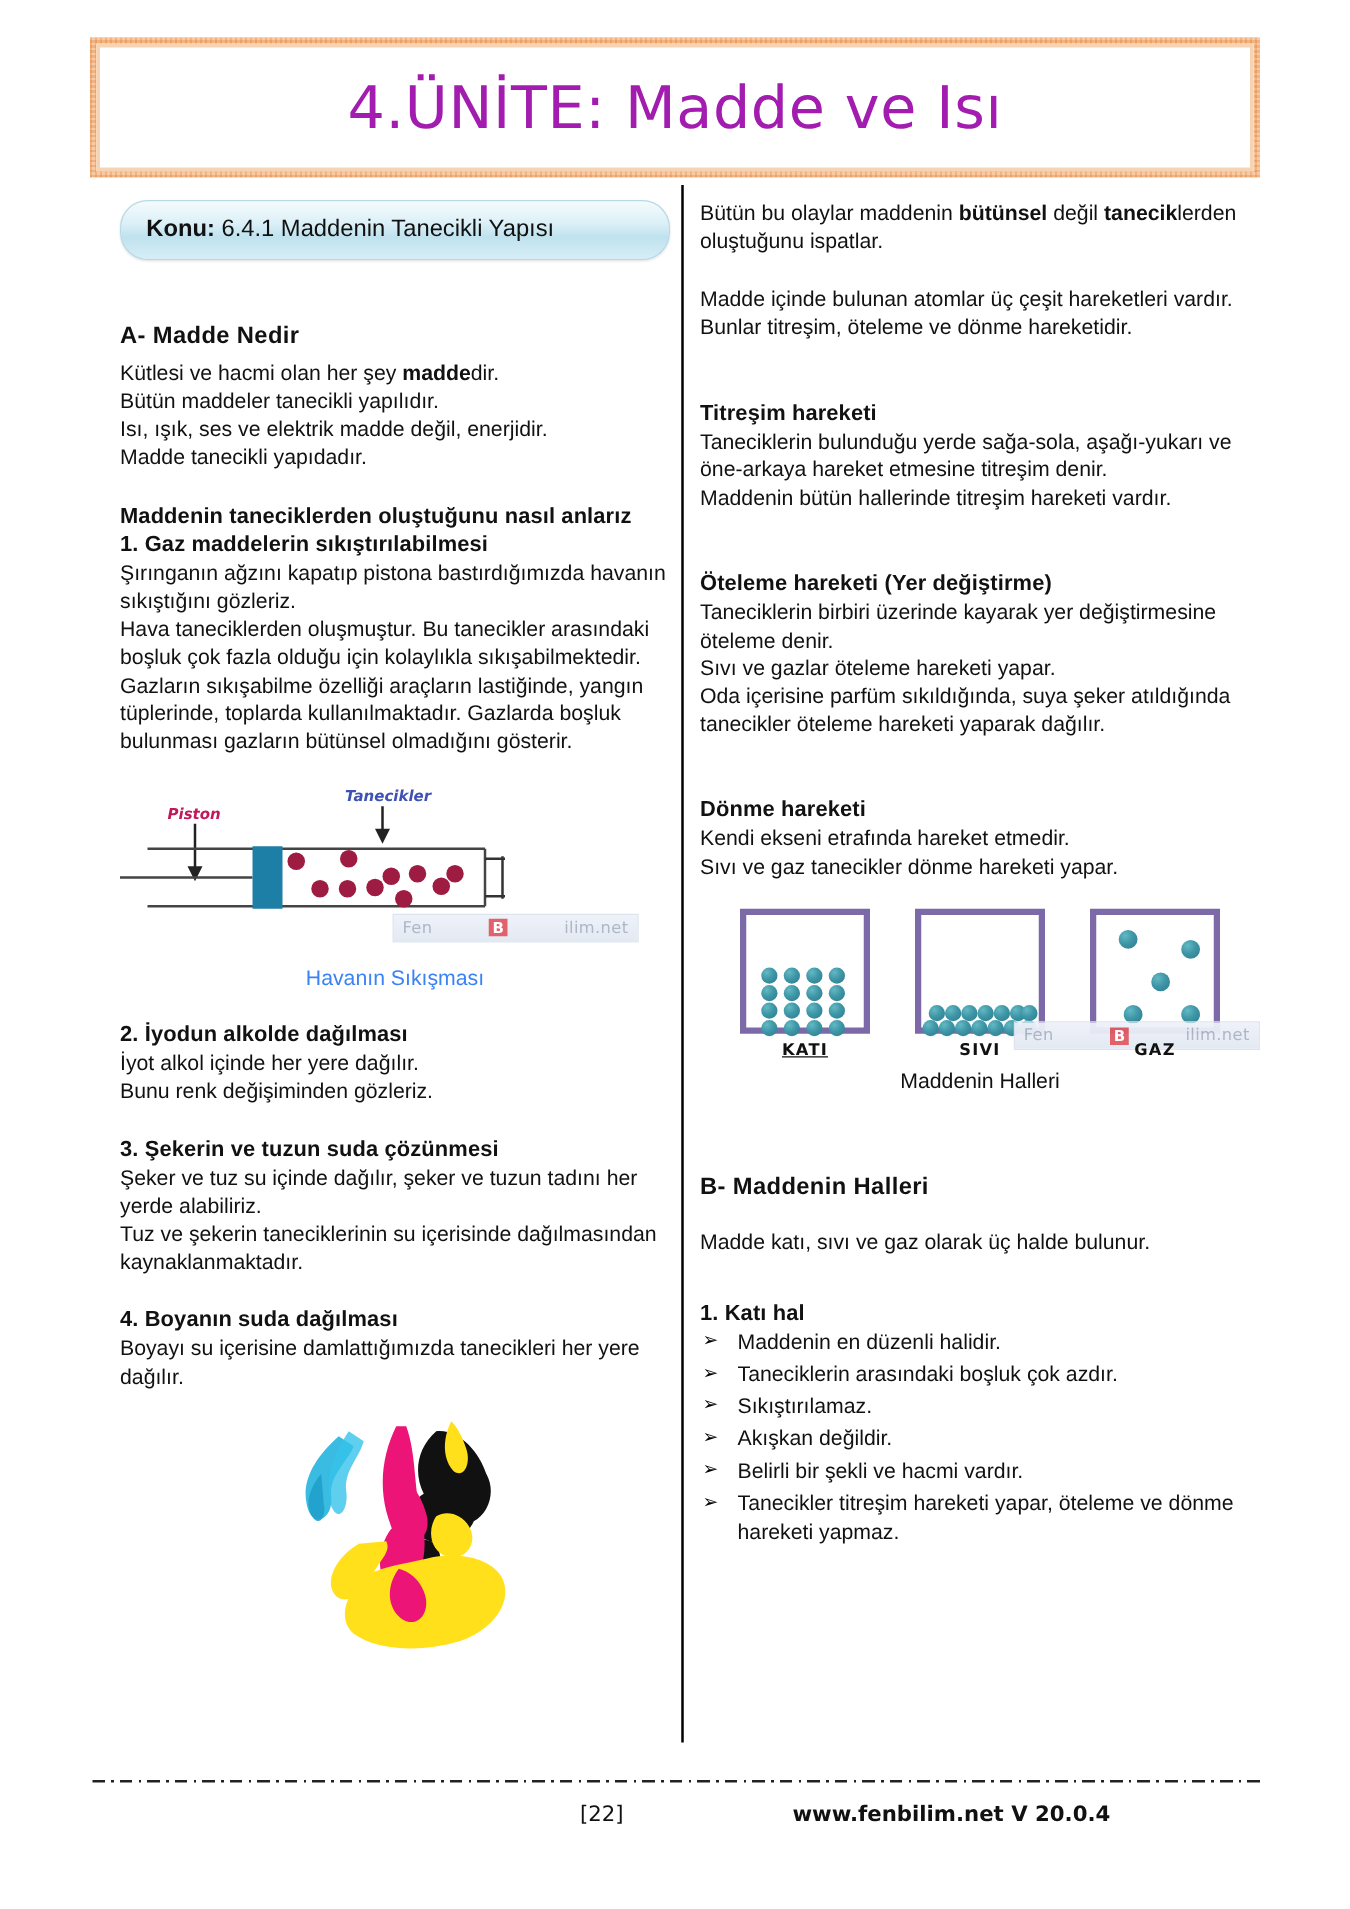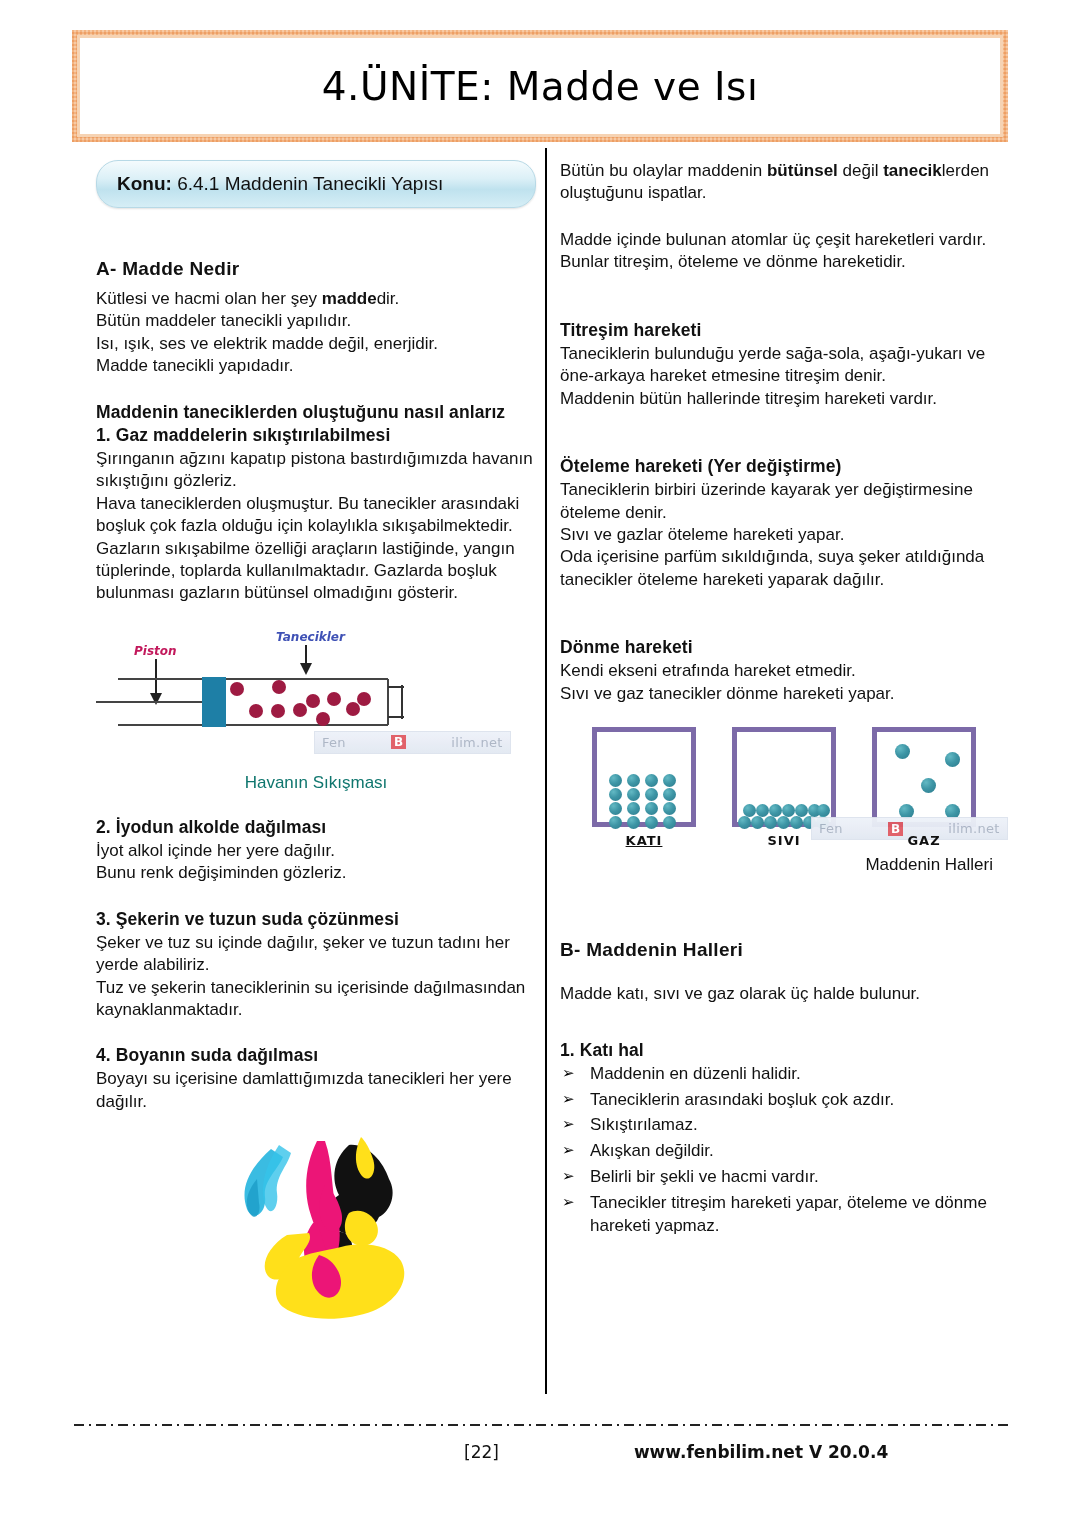--- a/index.html
+++ b/index.html
@@ -22,21 +22,21 @@
       repeating-linear-gradient(0deg,#f6c9a0 0 2px, #fbe3cd 2px 4px);
     background-blend-mode:multiply;
   }
   .header-inner{
     width:100%; height:100%;
     border:3px solid #f6d3b3;
     background:#ffffff;
     display:flex; align-items:center; justify-content:center;
   }
   .header-title{
-    font-size:39px; letter-spacing:.5px; color:#000000; font-weight:400;
+    font-size:47px; letter-spacing:.5px; color:#a21caf; font-weight:400;
     font-family:"DejaVu Sans", sans-serif;
   }
 
   
   .divider{
     position:absolute; left:545px; top:148px; width:2px; height:1246px;
     background:#000;
   }
   .col{
     position:absolute; top:160px;
@@ -81,21 +81,21 @@
   }
   ul.arrow li .bullet{
     position:absolute; left:2px; top:0px; font-size:15px; color:#000;
   }
 
   
   .piston-fig{ position:relative; width:440px; height:180px; margin-top:18px; }
   .piston-canvas{ position:absolute; left:0; top:0; }
   .fig-cap{
     position:absolute; left:0; right:0; top:150px;
-    text-align:center; font-size:17px; color:#0f766e;
+    text-align:center; font-size:17px; color:#3b82f6;
   }
 
   
   .wm{
     display:inline-flex; align-items:center; justify-content:center;
     background:linear-gradient(180deg,#eef2f9,#e2e8f2);
     border:1px solid #dde3ee;
     font-family:"DejaVu Sans", sans-serif;
     color:#aab4c4; font-size:13px; letter-spacing:.3px;
     padding:3px 7px; opacity:.95;gap:44px;
@@ -118,21 +118,21 @@
   .state-label{
     position:absolute; top:110px; width:104px; text-align:center;
     font-size:13px; font-weight:bold; letter-spacing:1px;
     font-family:"DejaVu Sans", sans-serif;
   }
   .pt{
     position:absolute; width:13px; height:13px; border-radius:50%;
     background:radial-gradient(circle at 34% 30%, #63b9c4 0%, #3e96a6 45%, #2b7a8c 100%);
   }
   .states-cap{
-    position:absolute; left:0; right:15px; top:132px; text-align:right; font-size:17px;
+    position:absolute; left:0; right:0; top:132px; text-align:center; font-size:17px;
   }
   .wm-states{
     position:absolute; left:251px; top:94px;
   }
 
   
   .footer-rule{
     position:absolute; left:74px; top:1424px; width:934px; height:2px;
     background:repeating-linear-gradient(90deg,#222 0 10px, transparent 10px 15px, #222 15px 17px, transparent 17px 22px);
   }

